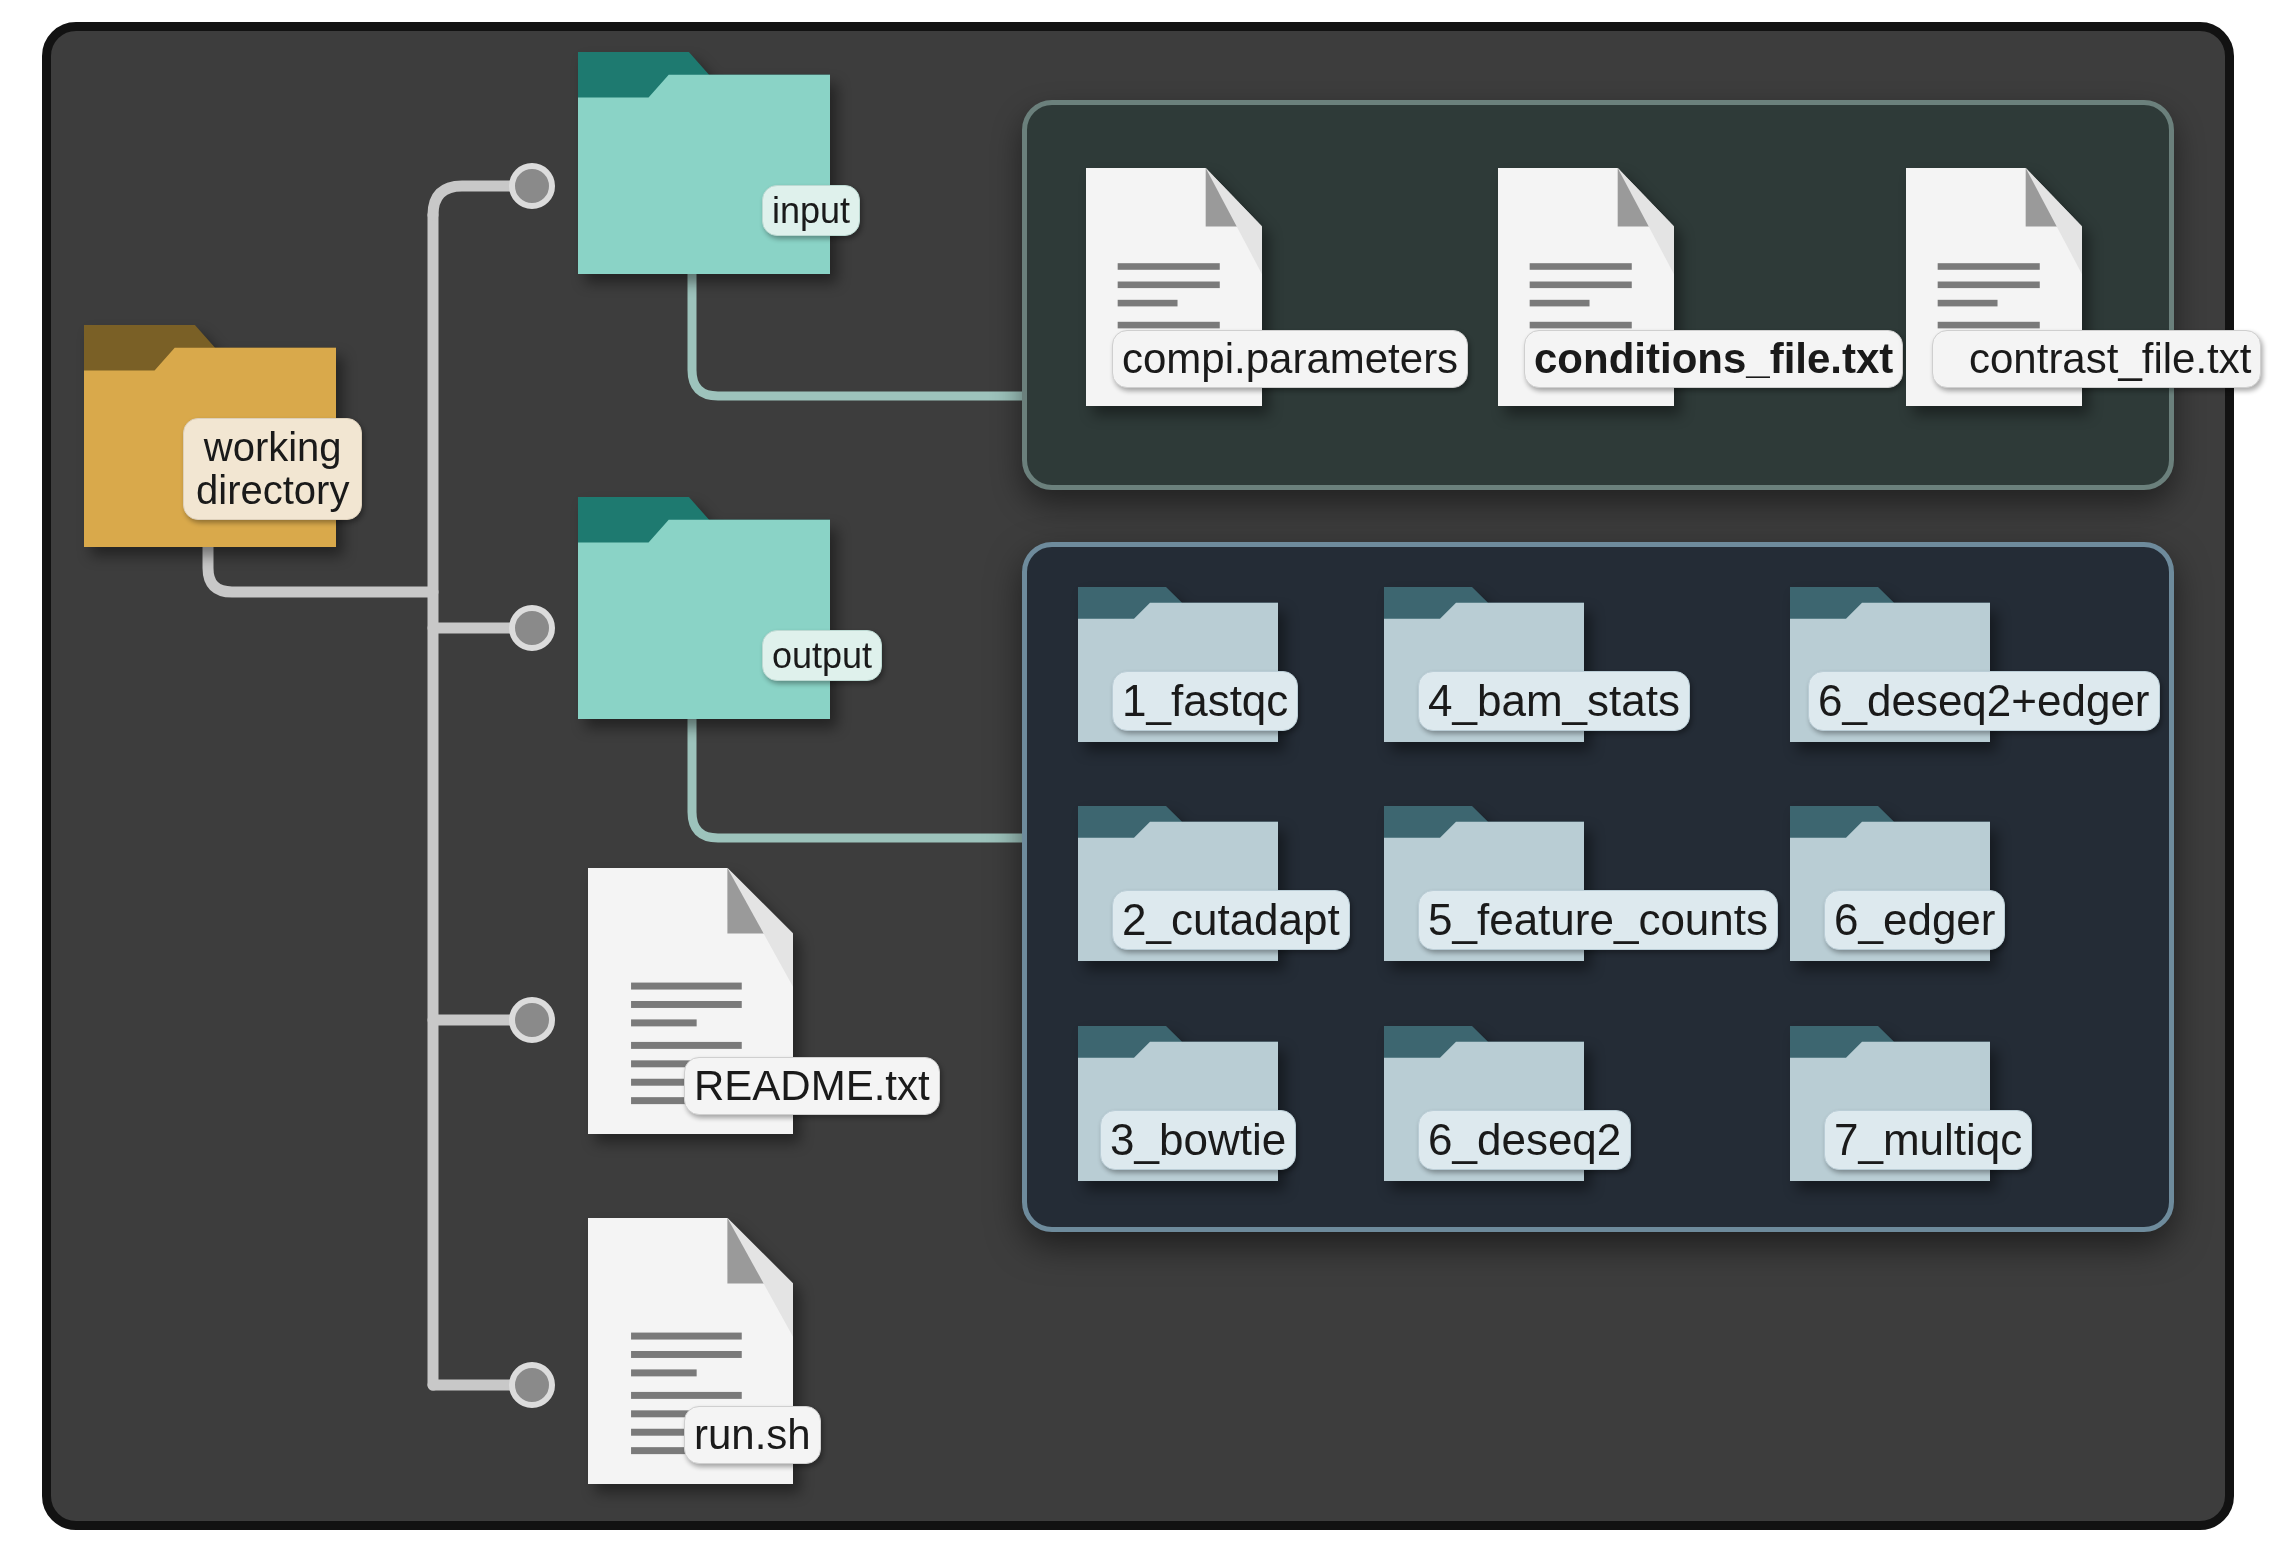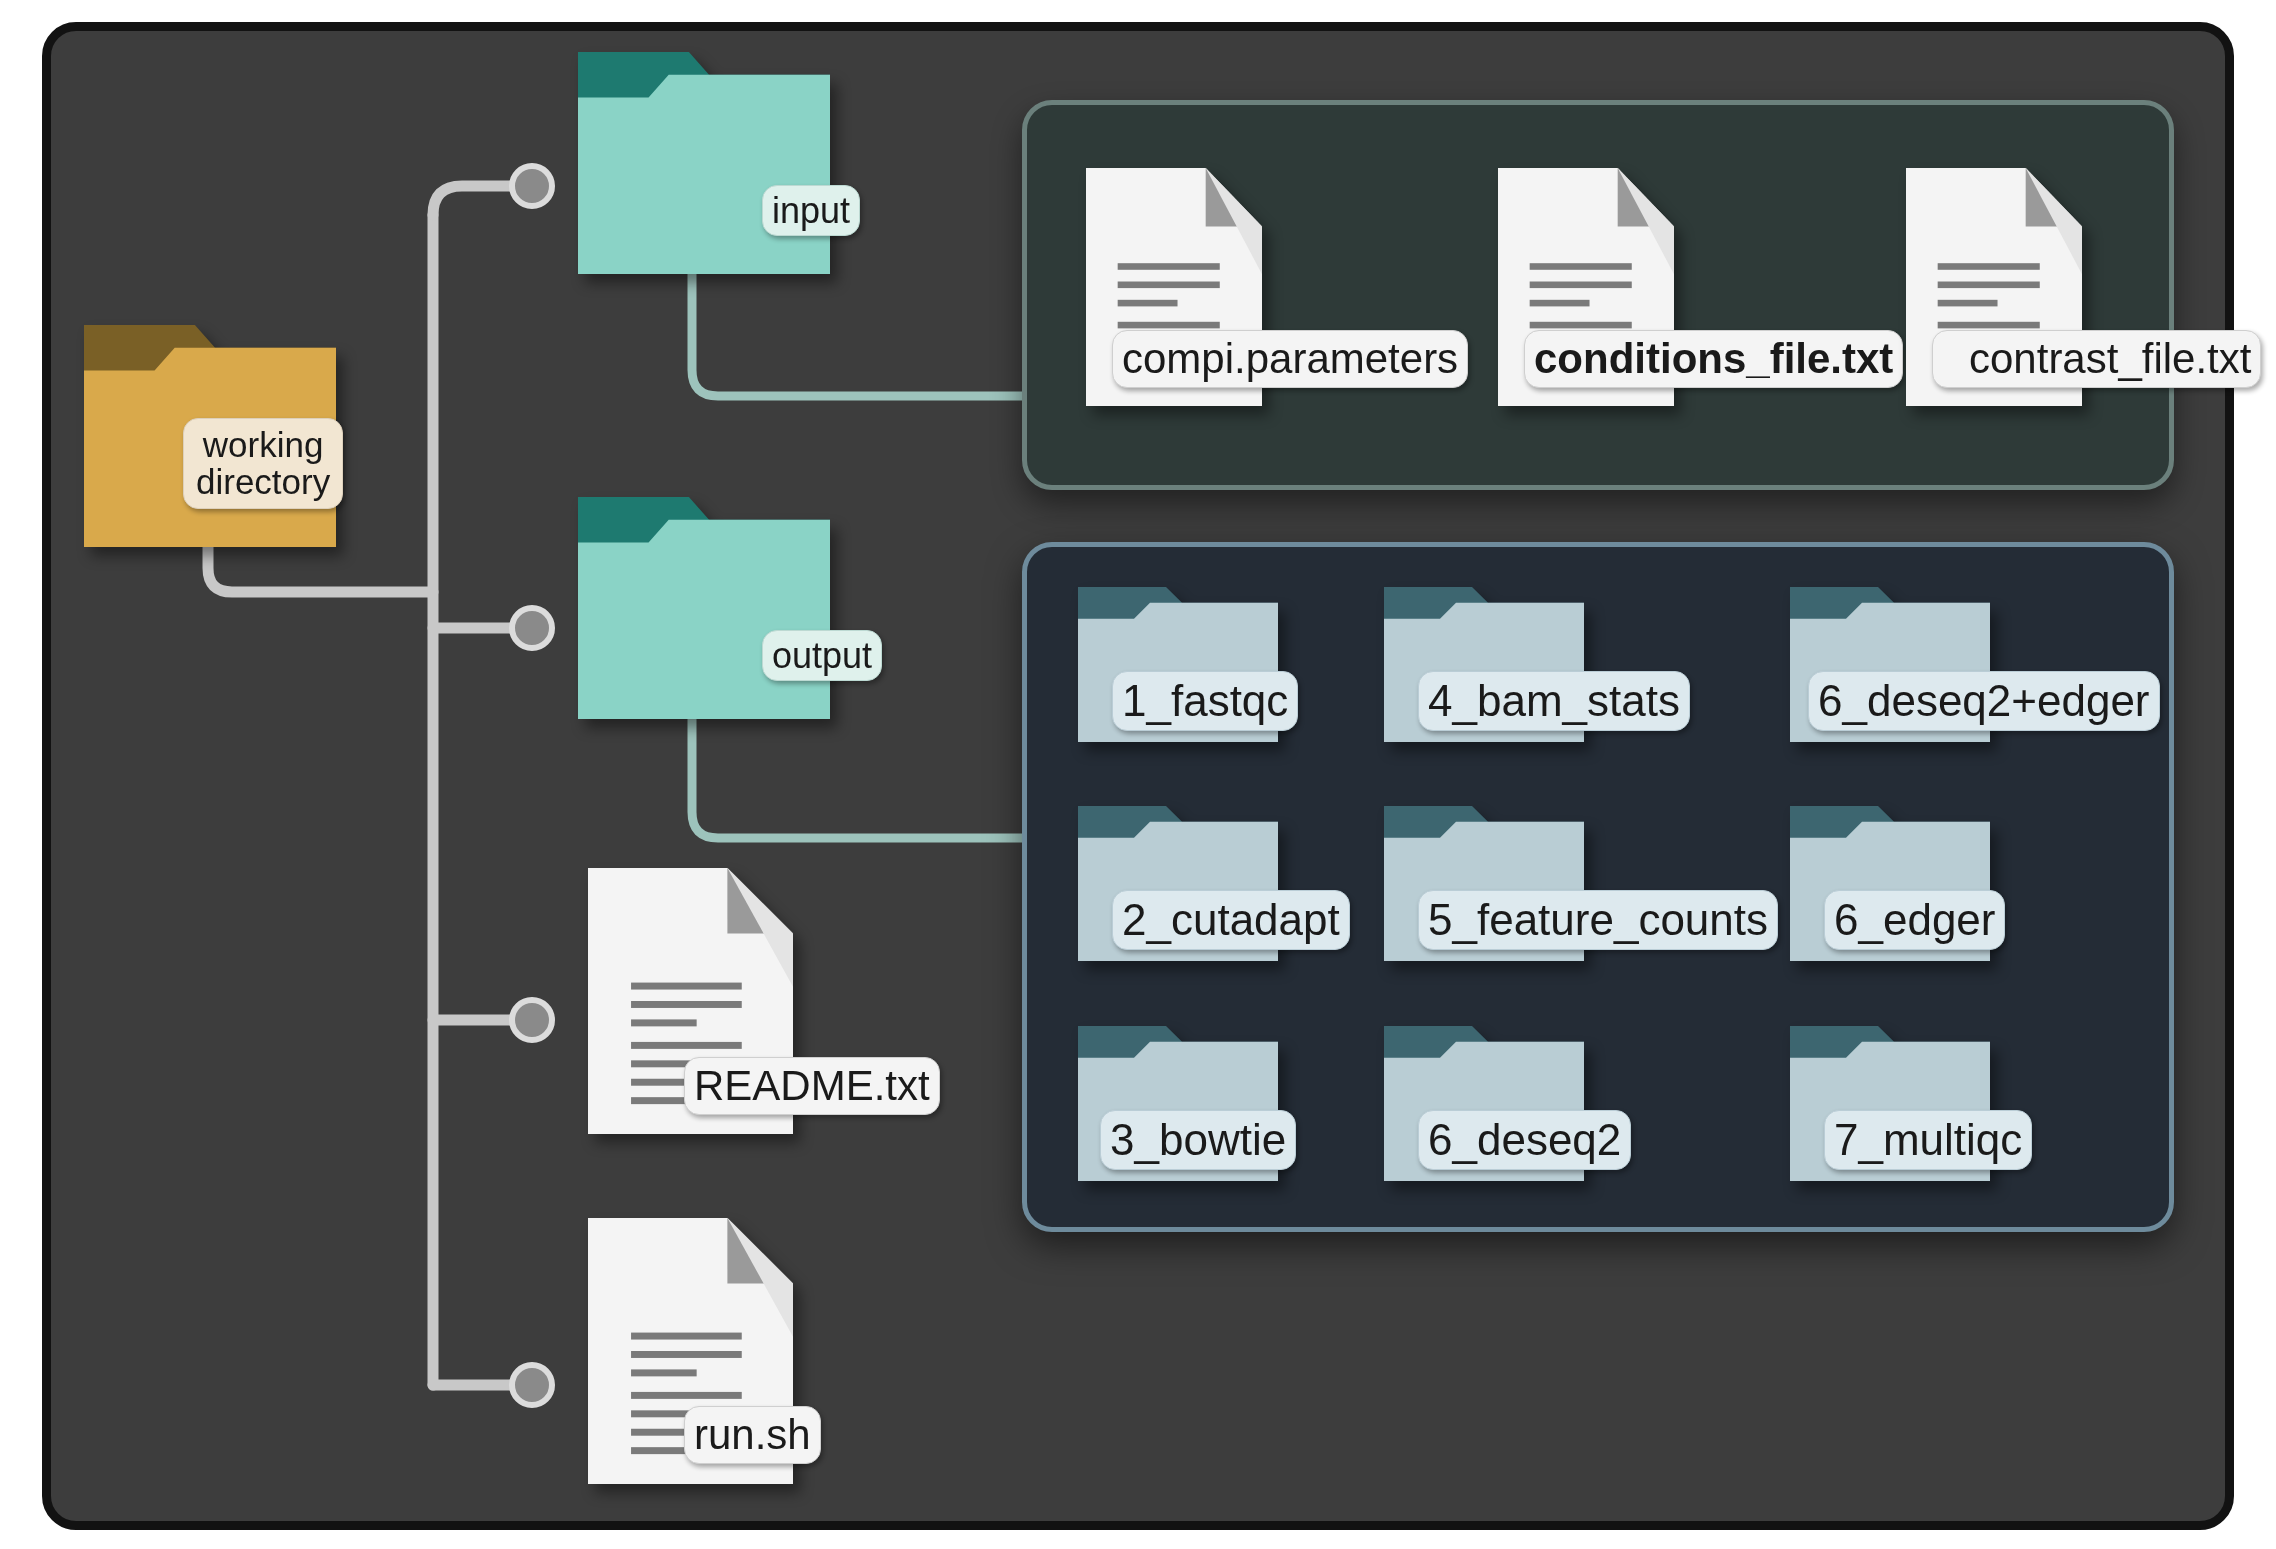--- a/index.html
+++ b/index.html
@@ -69,21 +69,21 @@
     border-radius:15px;
     white-space:nowrap;
     line-height:1.14;
     box-shadow:2px 3px 5px rgba(0,0,0,.33);
     padding:4px 9px;
   }
   
   .label-wd{
     background:#f2e6d2;
     border:1px solid #ddd0bb;
-    font-size:35px;
+    font-size:40px;
     text-align:center;
     flex-direction:column;
     line-height:1.07;
     padding:7px 12px;
   }
   
   .label-mint{
     background:#dff1ec;
     border:1px solid #bcd9d2;
     font-size:36px;

